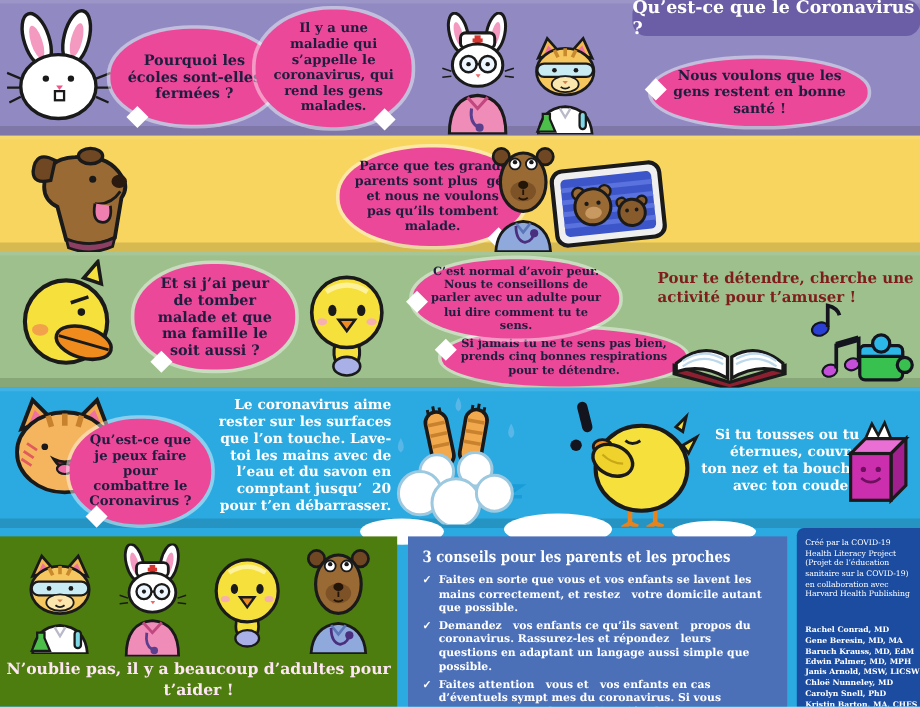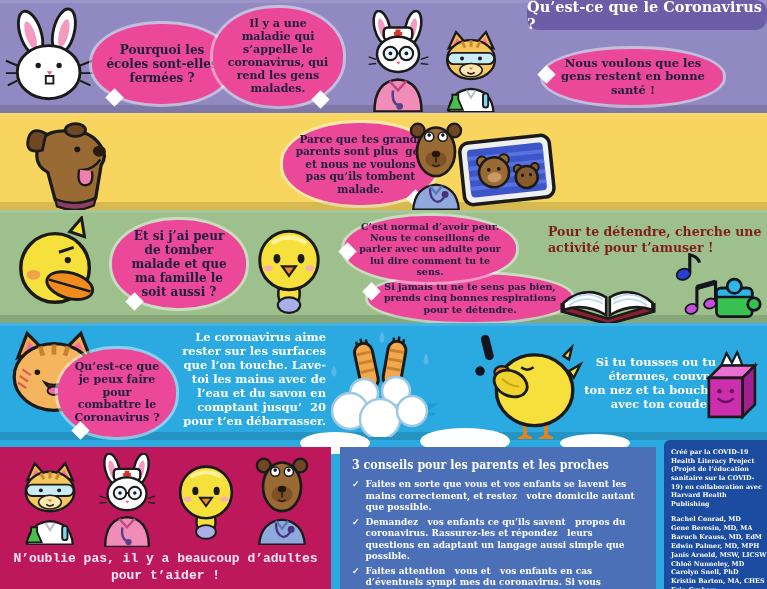--- a/index.html
+++ b/index.html
@@ -16,29 +16,29 @@
   .bubble{position:absolute;background:#ec4899;border-radius:48%;display:flex;align-items:center;justify-content:center;
     text-align:center;color:#1d1d3e;font-weight:bold;line-height:1.18;padding:8px 12px;box-sizing:border-box;
     box-shadow:0 0 0 3px rgba(255,255,255,.45);}
   .bubble::after{content:"";position:absolute;width:13px;height:13px;background:#fff;transform:rotate(45deg);}
   .tail-bl::after{left:16px;bottom:0px;}
   .tail-br::after{right:16px;bottom:0px;}
   .tail-l::after{left:-3px;bottom:24px;}
   .wtext{position:absolute;color:#fff;font-weight:bold;text-align:right;line-height:1.22;}
   .gtext{position:absolute;color:#7f1d1d;font-weight:bold;text-align:left;line-height:1.25;}
   .spr{position:absolute;overflow:visible;}
-  .panel-pink{position:absolute;left:0;top:7px;width:331px;height:142px;background:#be185d;font-family:Liberation Mono, monospace;}
+  .panel-pink{position:absolute;left:0;top:7px;width:331px;height:142px;background:#4d7c0f;}
   .panel-blue{position:absolute;left:340px;top:7px;width:316px;height:142px;background:#4c70b8;
     padding:8px 16px 0 12px;box-sizing:border-box;overflow:hidden;color:#fff;}
   .panel-navy{position:absolute;left:664px;top:0;width:103px;height:149px;background:#1b4ca0;
     padding:8px 5px 0 7px;box-sizing:border-box;overflow:hidden;color:#fff;border-radius:6px 0 0 0;}
   .tips-title{font-weight:bold;font-size:13px;transform:scaleX(.85);transform-origin:left center;white-space:nowrap;margin:2px 0 7px 0;}
   .tip-row{display:flex;gap:6px;font-weight:bold;font-size:9px;line-height:1.28;margin-bottom:3px;}
   .tip-row .chk{flex:none;font-size:9px;}
-  .credits-intro{font-weight:bold;font-size:6.4px;line-height:1.35;margin-bottom:7px;}
+  .credits-intro{font-weight:normal;font-size:6.4px;line-height:1.35;margin-bottom:21px;}
   .credit-name{font-weight:bold;font-size:6.4px;line-height:1.38;white-space:nowrap;}
   .reminder{position:absolute;left:0;top:104px;width:100%;text-align:center;color:#ffe6f4;font-weight:bold;
     font-size:13px;line-height:1.3;}
   .cloud-bump{position:absolute;background:#fff;border-radius:50%;}
 </style>
 </head>
 <body>
 
 <svg width="0" height="0" style="position:absolute">
   <defs>

